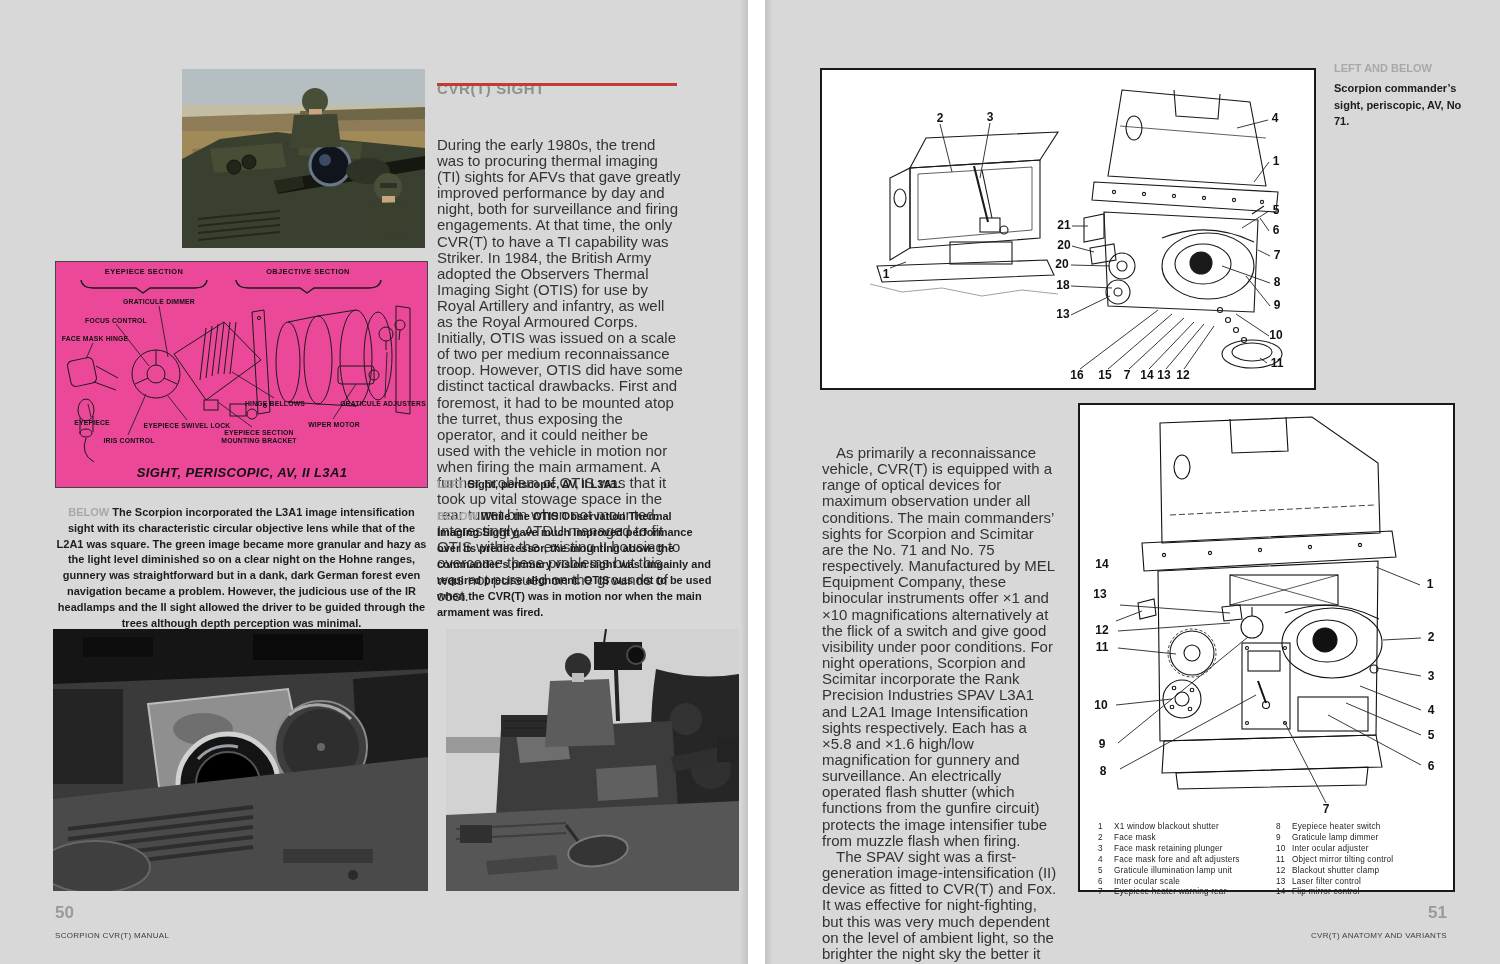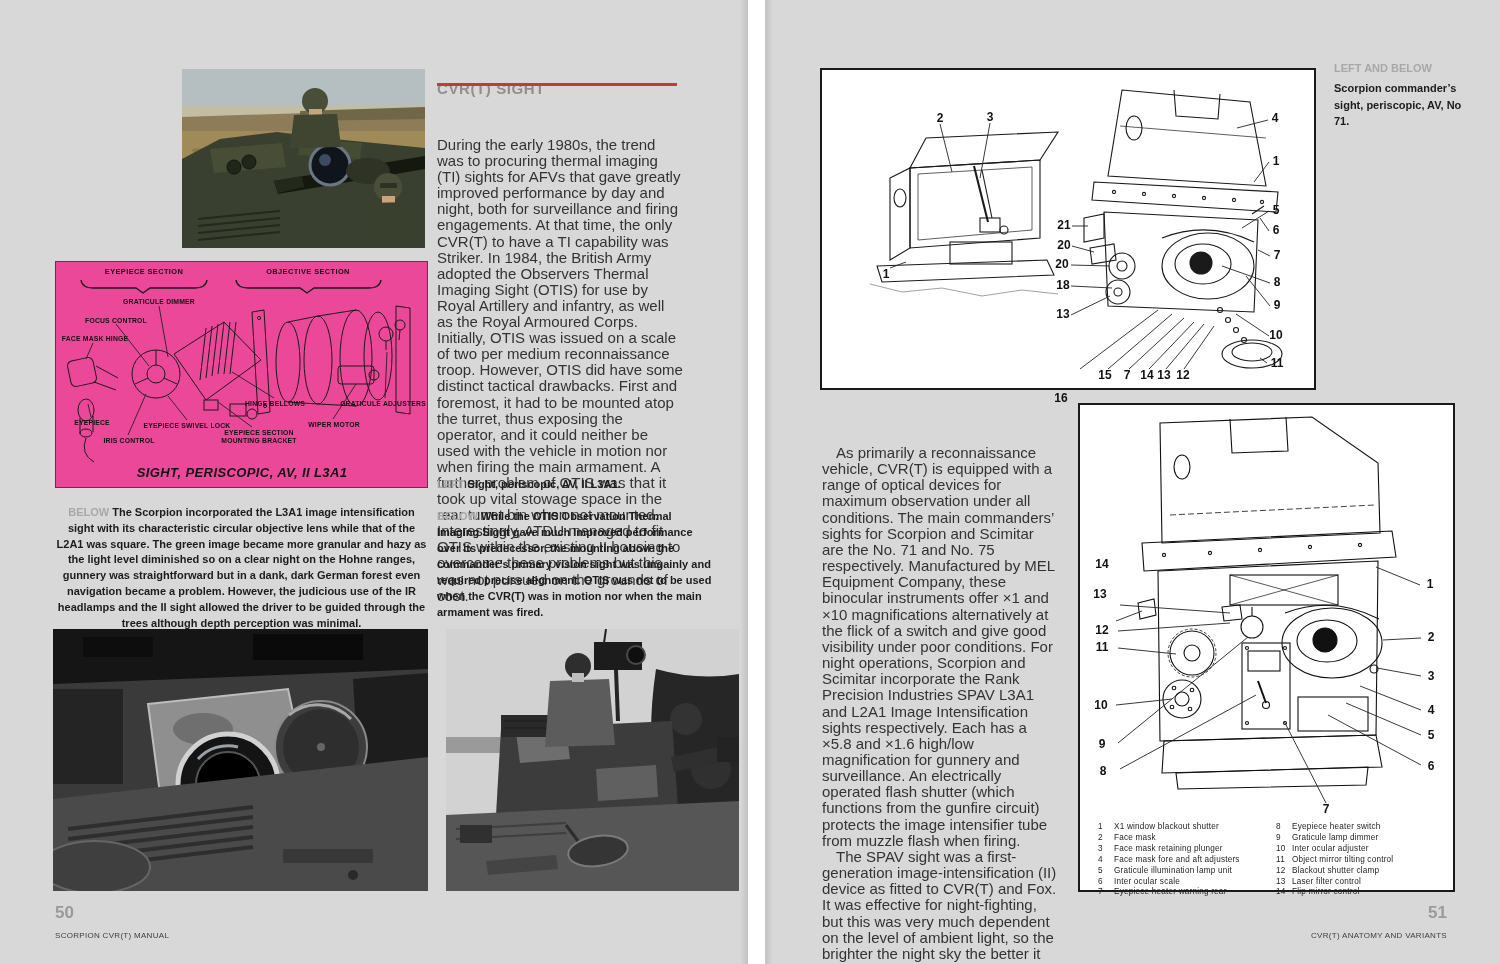--- a/index.html
+++ b/index.html
@@ -346,21 +346,21 @@
     <span class="callout" style="left:241px;top:244px;">13</span>
     <span class="callout" style="left:453px;top:48px;">4</span>
     <span class="callout" style="left:454px;top:91px;">1</span>
     <span class="callout" style="left:454px;top:140px;">5</span>
     <span class="callout" style="left:454px;top:160px;">6</span>
     <span class="callout" style="left:455px;top:185px;">7</span>
     <span class="callout" style="left:455px;top:212px;">8</span>
     <span class="callout" style="left:455px;top:235px;">9</span>
     <span class="callout" style="left:454px;top:265px;">10</span>
     <span class="callout" style="left:455px;top:293px;">11</span>
-    <span class="callout" style="left:239px;top:305px;margin-top:23px;">16</span>
+    <span class="callout" style="left:255px;top:305px;">16</span>
     <span class="callout" style="left:283px;top:305px;">15</span>
     <span class="callout" style="left:305px;top:305px;">7</span>
     <span class="callout" style="left:325px;top:305px;">14</span>
     <span class="callout" style="left:342px;top:305px;">13</span>
     <span class="callout" style="left:361px;top:305px;">12</span>
   </div>
 
   <div class="abs cap" style="left:1334px;top:60px;width:128px;line-height:16.8px;">
     <span class="tag-block">LEFT AND BELOW</span><span>Scorpion commander’s sight, periscopic, AV, No 71.</span>
   </div>

